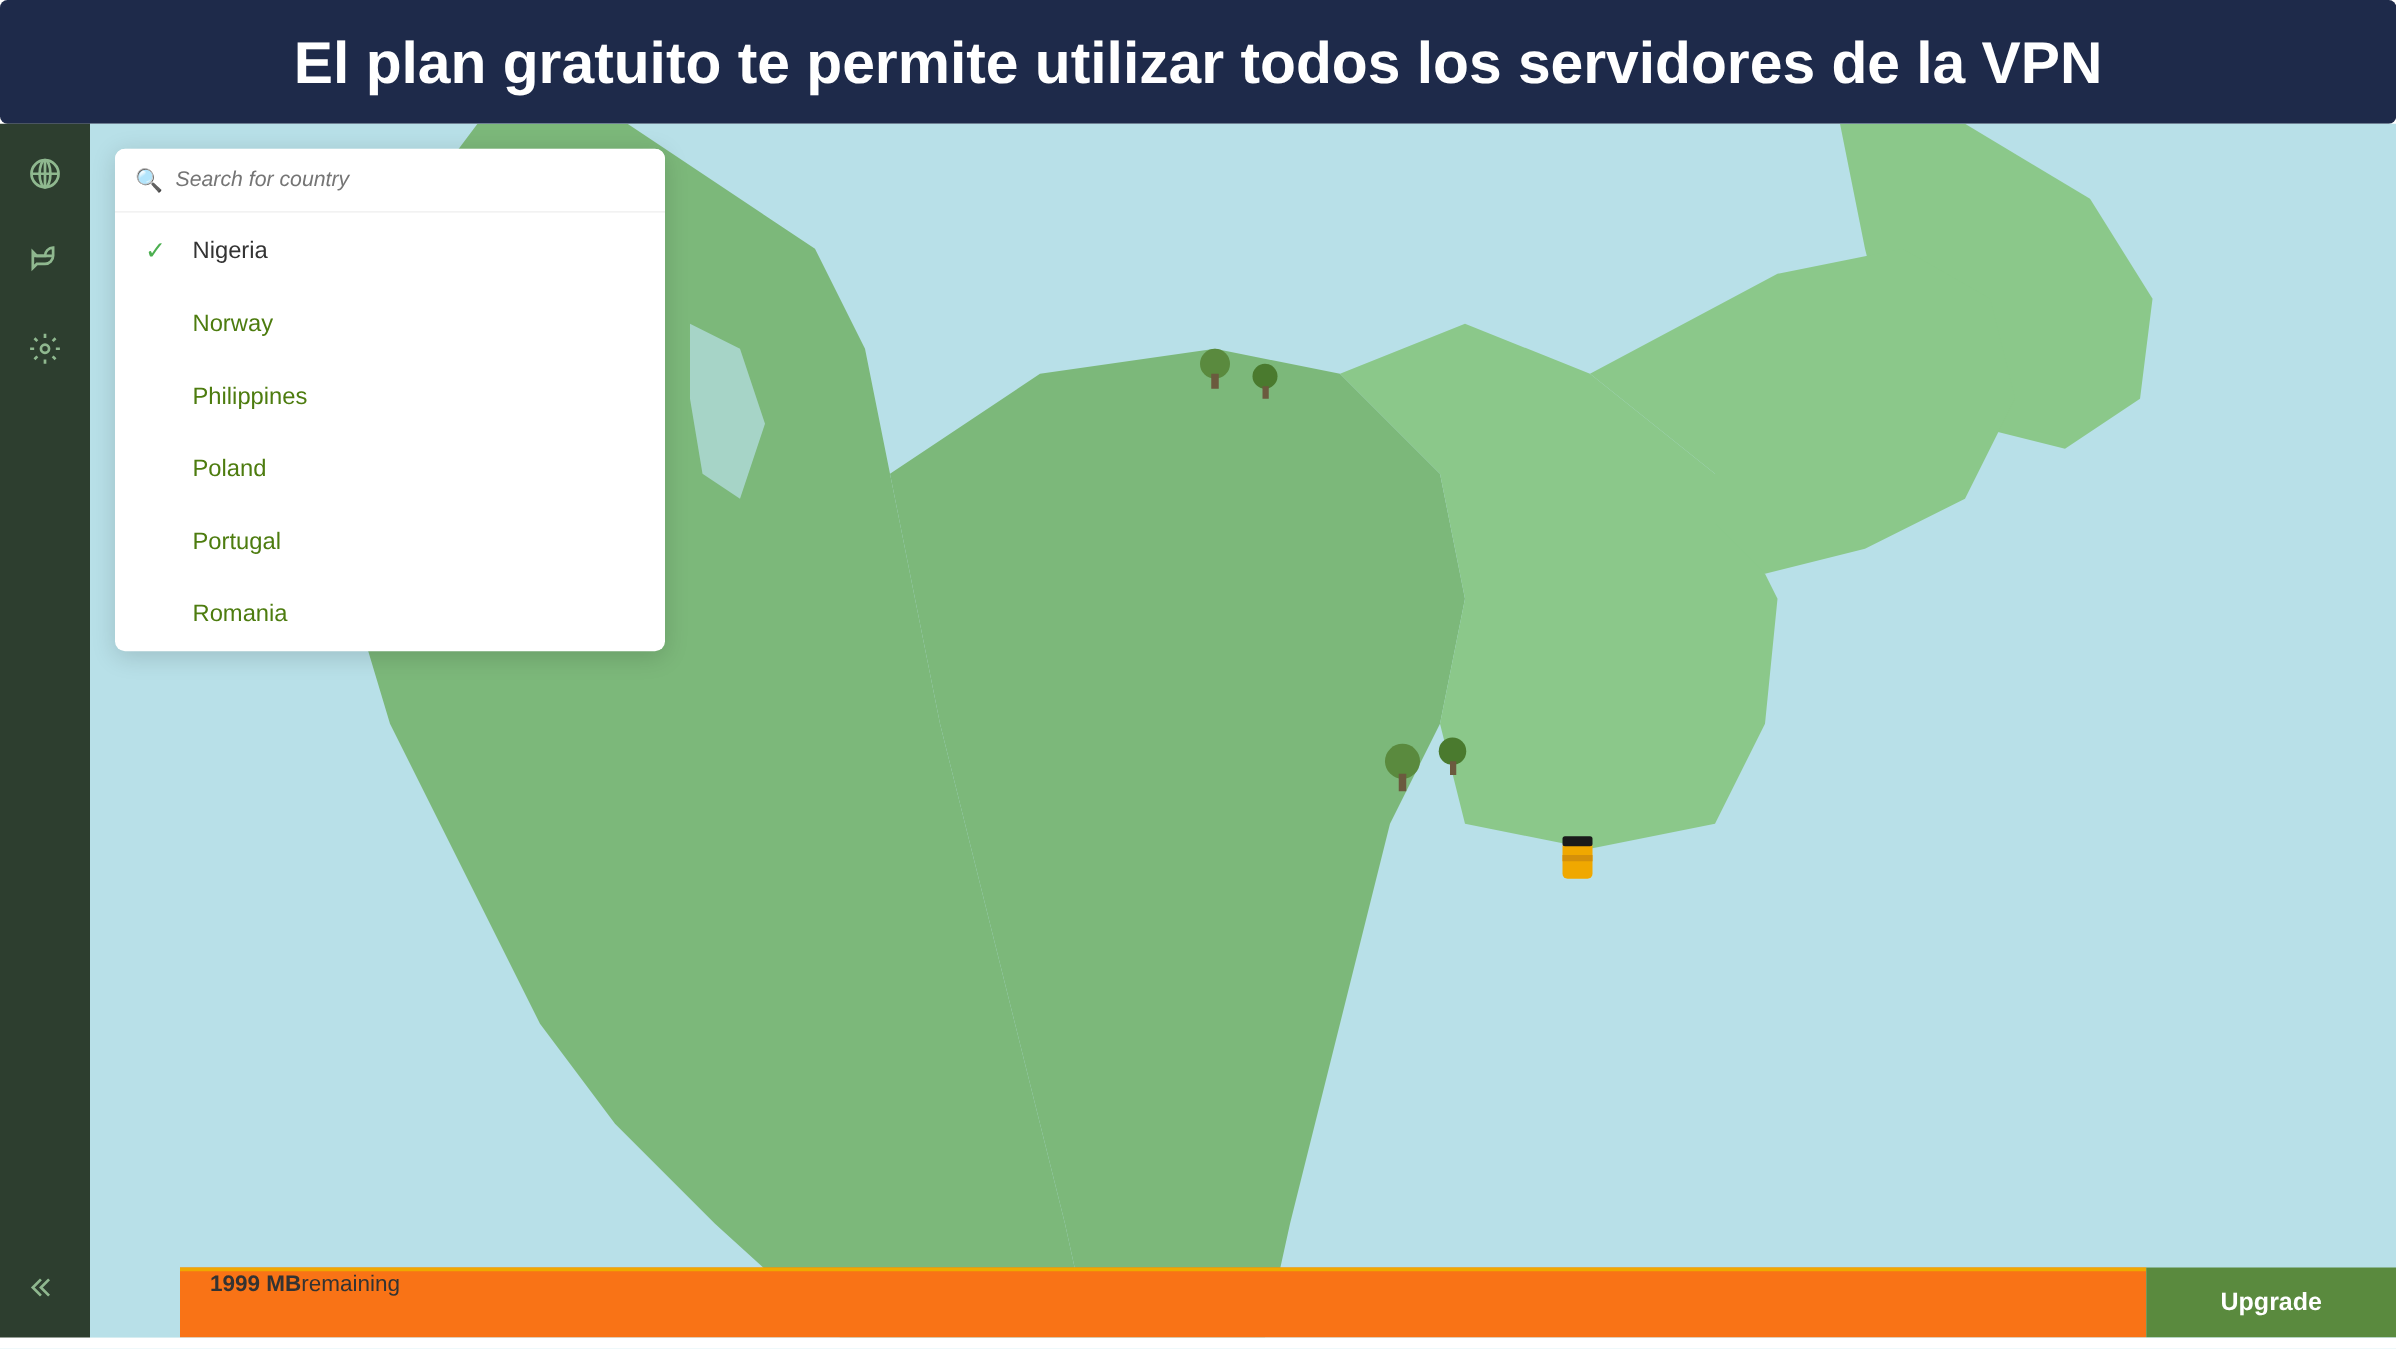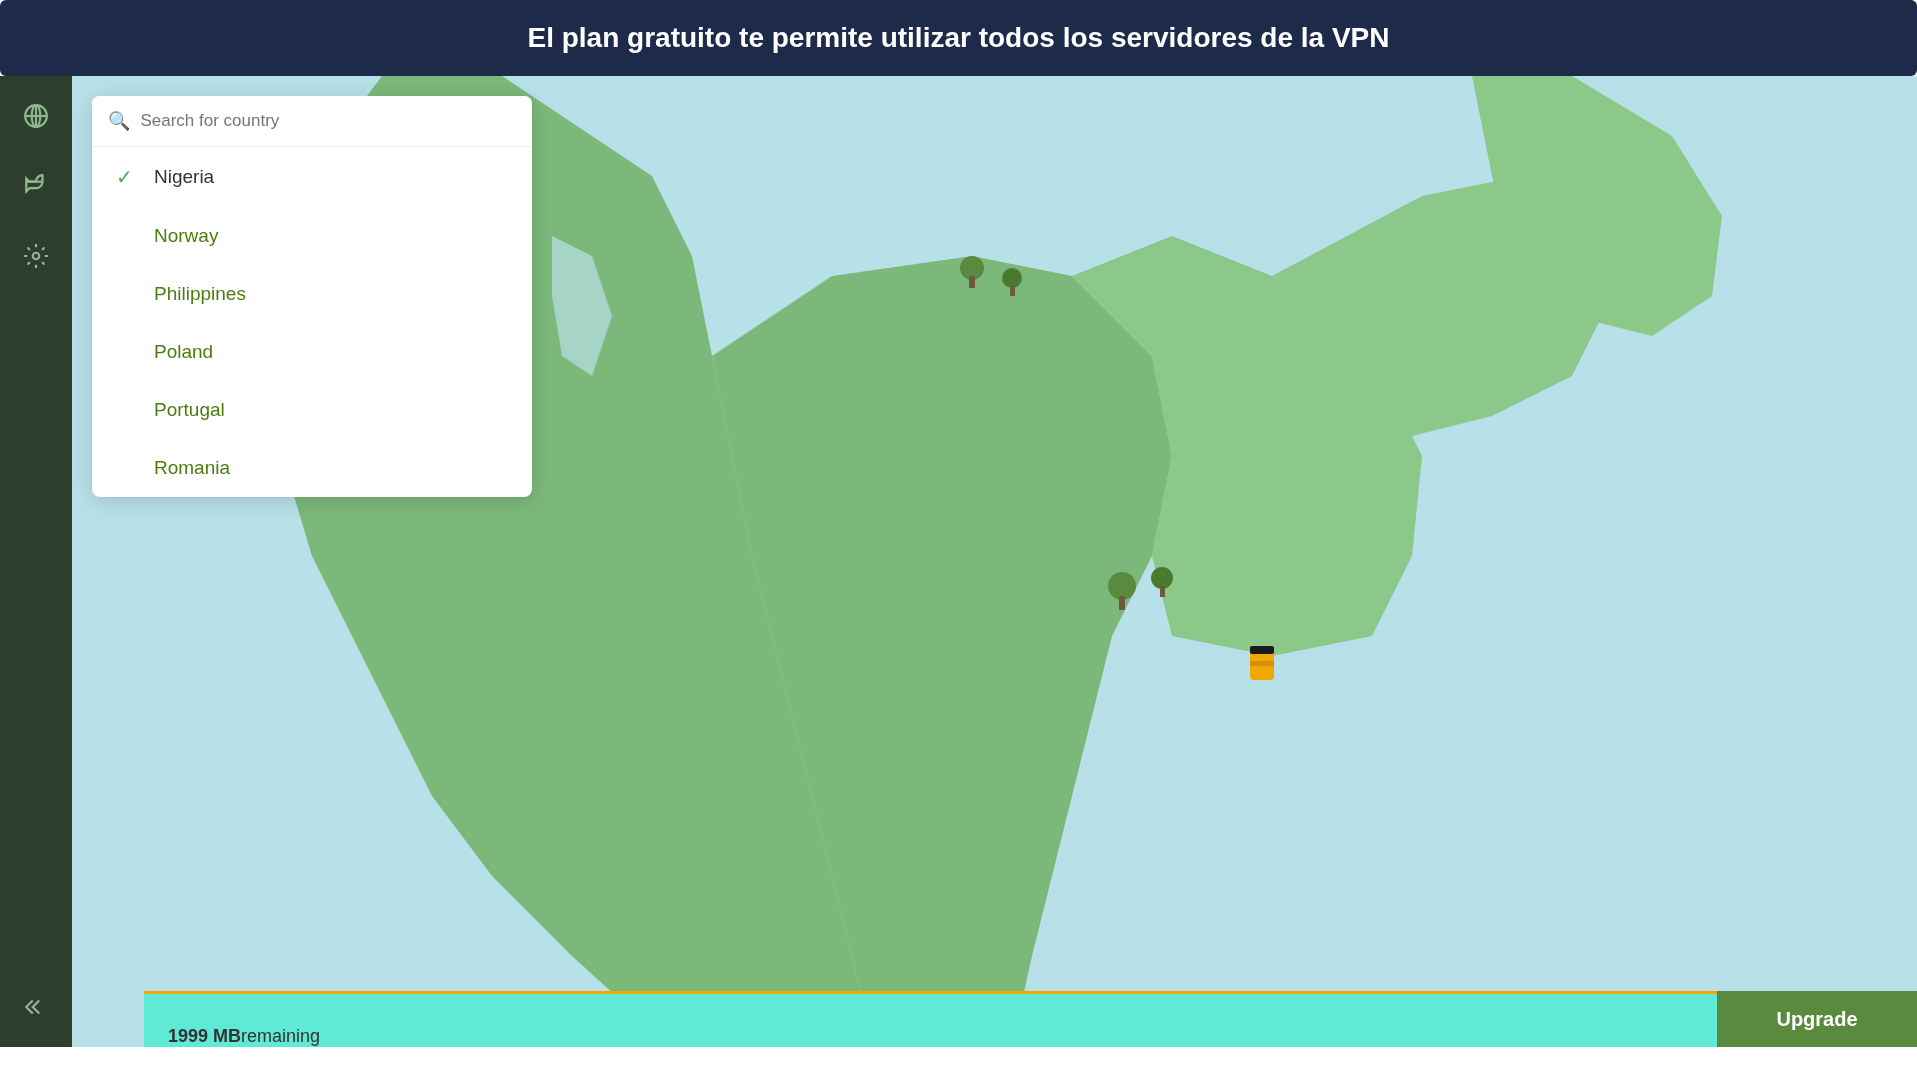--- a/index.html
+++ b/index.html
@@ -17,21 +17,21 @@
       width: 100%;
       padding: 22px 60px;
       display: flex;
       align-items: center;
       justify-content: center;
       border-radius: 6px;
       margin: 0;
     }
     .top-banner-text {
       color: #ffffff;
-      font-size: 28px;
+      font-size: 47px;
       font-weight: 700;
       text-align: center;
     }
 
     
     .app-container {
       display: flex;
       width: 100%;
       height: calc(1079px - 108px);
       position: relative;
@@ -116,20 +116,21 @@
       color: #999;
       font-size: 18px;
     }
     .search-input {
       border: none;
       outline: none;
       font-size: 17px;
       color: #a21caf;
       width: 100%;
       background: transparent;
+      font-style: italic;
     }
 
     .country-list {
       max-height: 450px;
       overflow-y: auto;
       position: relative;
     }
 
     .country-item {
       padding: 18px 24px;
@@ -173,23 +174,23 @@
       bottom: 0;
       left: 72px;
       right: 0;
       height: 56px;
       display: flex;
       align-items: stretch;
     }
 
     .data-remaining {
       flex: 1;
-      background: #5eead4;
-      display: flex;
-      align-items: flex-end;
+      background: #f97316;
+      display: flex;
+      align-items: flex-start;
       padding: 0 24px;
       font-size: 18px;
       color: #333;
       border-top: 3px solid #f0a800;
     }
     .data-remaining span.bold {
       font-weight: 700;
     }
 
     .upgrade-btn {

